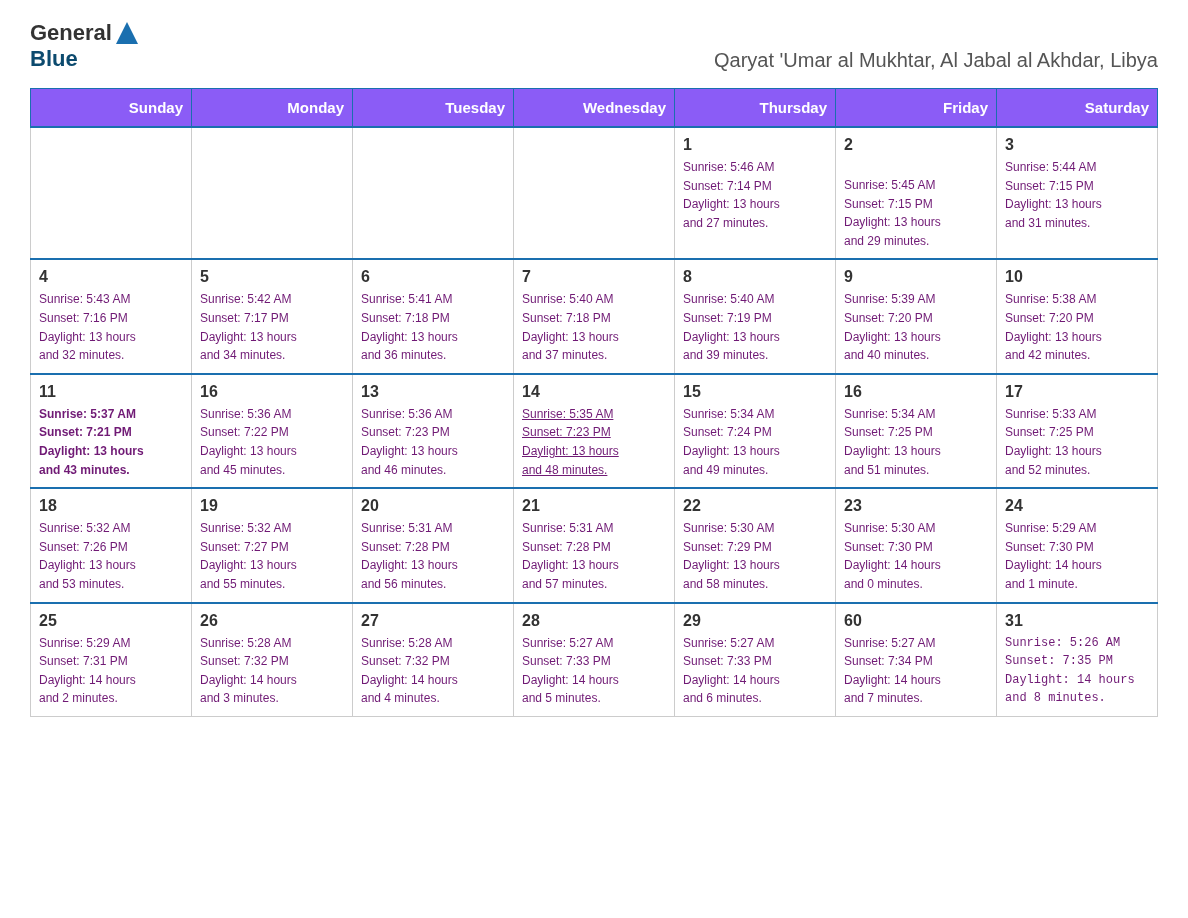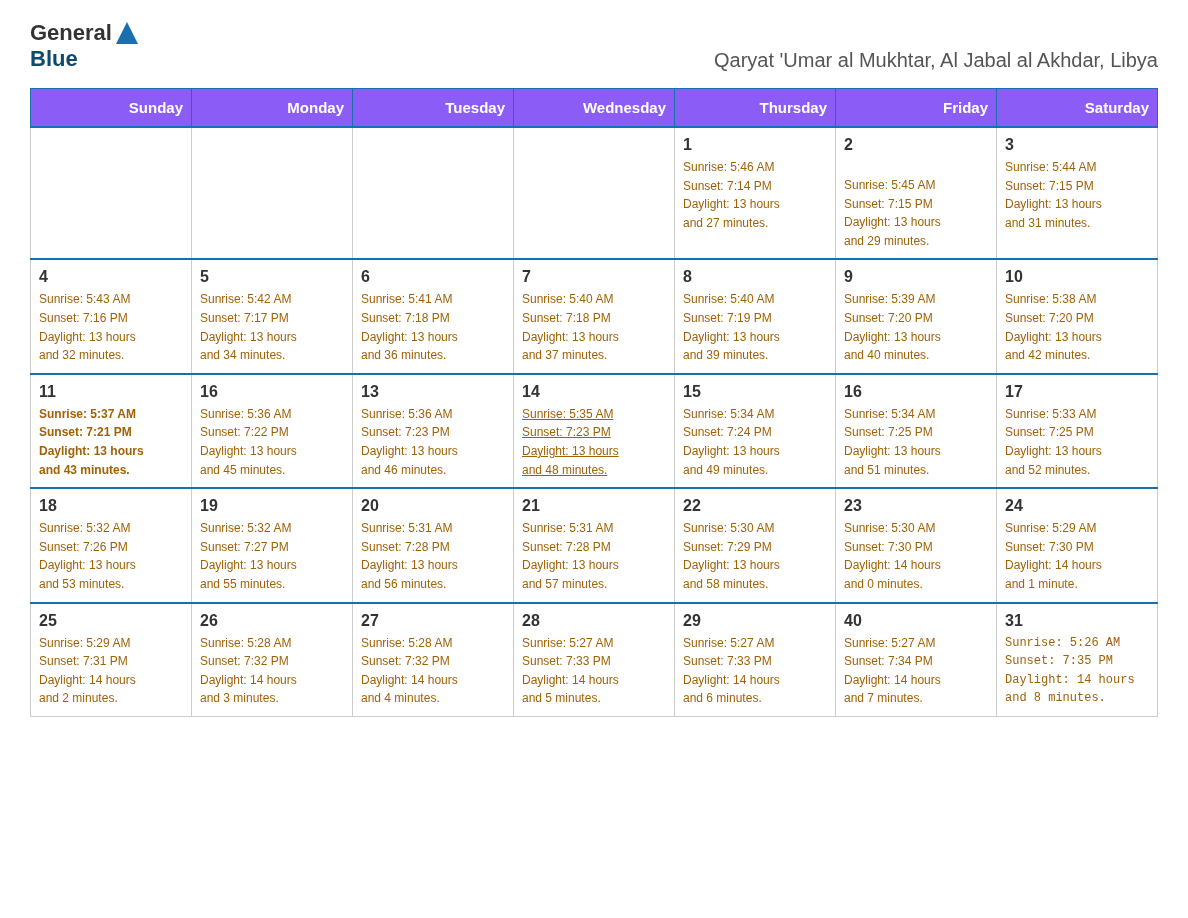--- a/index.html
+++ b/index.html
@@ -76,21 +76,21 @@
 
     .day-number {
       font-size: 16px;
       font-weight: bold;
       color: #333;
       margin-bottom: 4px;
     }
 
     .day-info {
       font-size: 12px;
-      color: #a16207;
+      color: #701a75;
       line-height: 1.55;
     }
 
     .empty-cell {
       background: #fff;
     }
 
     .logo-wrapper {
       display: flex;
       flex-direction: column;
@@ -353,21 +353,21 @@
 and 5 minutes.</div>
         </td>
         <td>
           <div class="day-number">29</div>
           <div class="day-info" style="white-space: pre-line;">Sunrise: 5:27 AM
 Sunset: 7:33 PM
 Daylight: 14 hours
 and 6 minutes.</div>
         </td>
         <td>
-          <div class="day-number">40</div>
+          <div class="day-number">60</div>
           <div class="day-info" style="white-space: pre-line;">Sunrise: 5:27 AM
 Sunset: 7:34 PM
 Daylight: 14 hours
 and 7 minutes.</div>
         </td>
         <td>
           <div class="day-number">31</div>
           <div class="day-info" style="white-space: pre-line; font-family: Liberation Mono, monospace;">Sunrise: 5:26 AM
 Sunset: 7:35 PM
 Daylight: 14 hours

